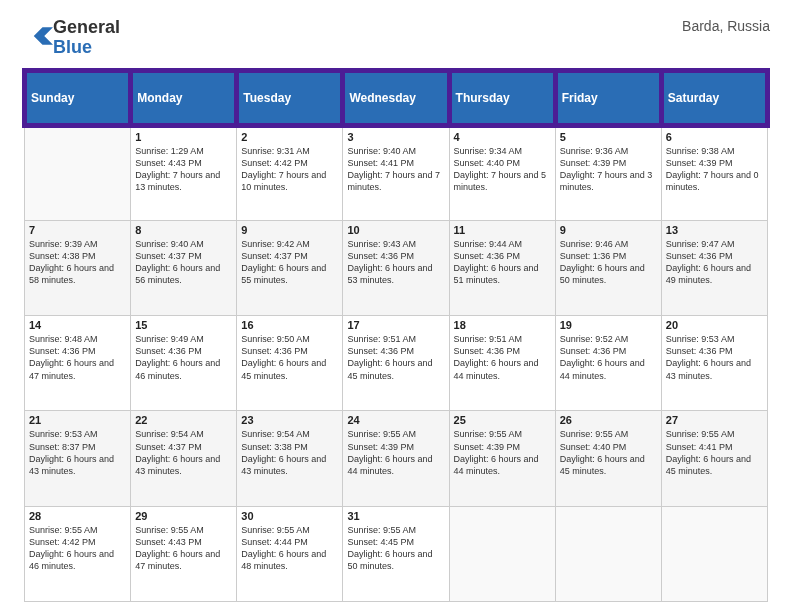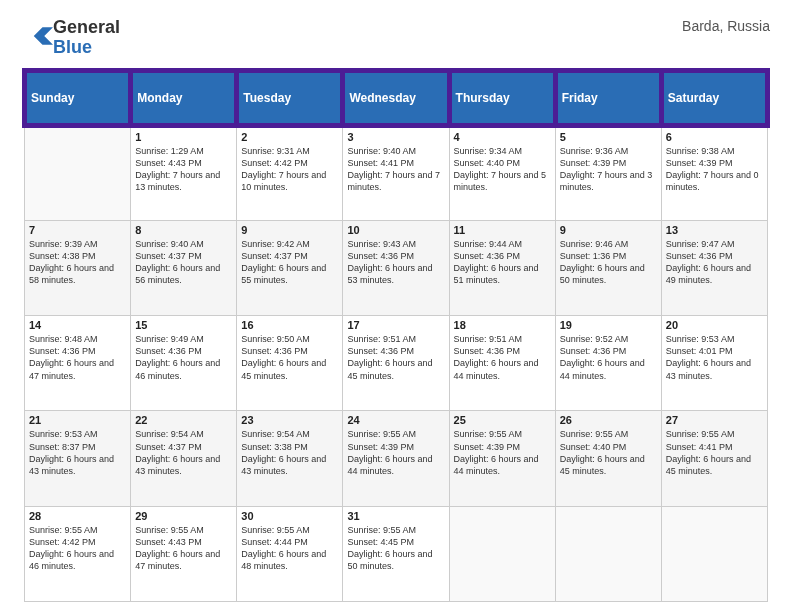--- a/index.html
+++ b/index.html
@@ -263,21 +263,21 @@
           <td>
             <span class="day-num">19</span>
             <div class="day-info">Sunrise: 9:52 AM
 Sunset: 4:36 PM
 Daylight: 6 hours
 and 44 minutes.</div>
           </td>
           <td>
             <span class="day-num">20</span>
             <div class="day-info">Sunrise: 9:53 AM
-Sunset: 4:01 PM
+Sunset: 4:36 PM
 Daylight: 6 hours
 and 43 minutes.</div>
           </td>
         </tr>
         <tr>
           <td>
             <span class="day-num">21</span>
             <div class="day-info">Sunrise: 9:53 AM
 Sunset: 8:37 PM
 Daylight: 6 hours

